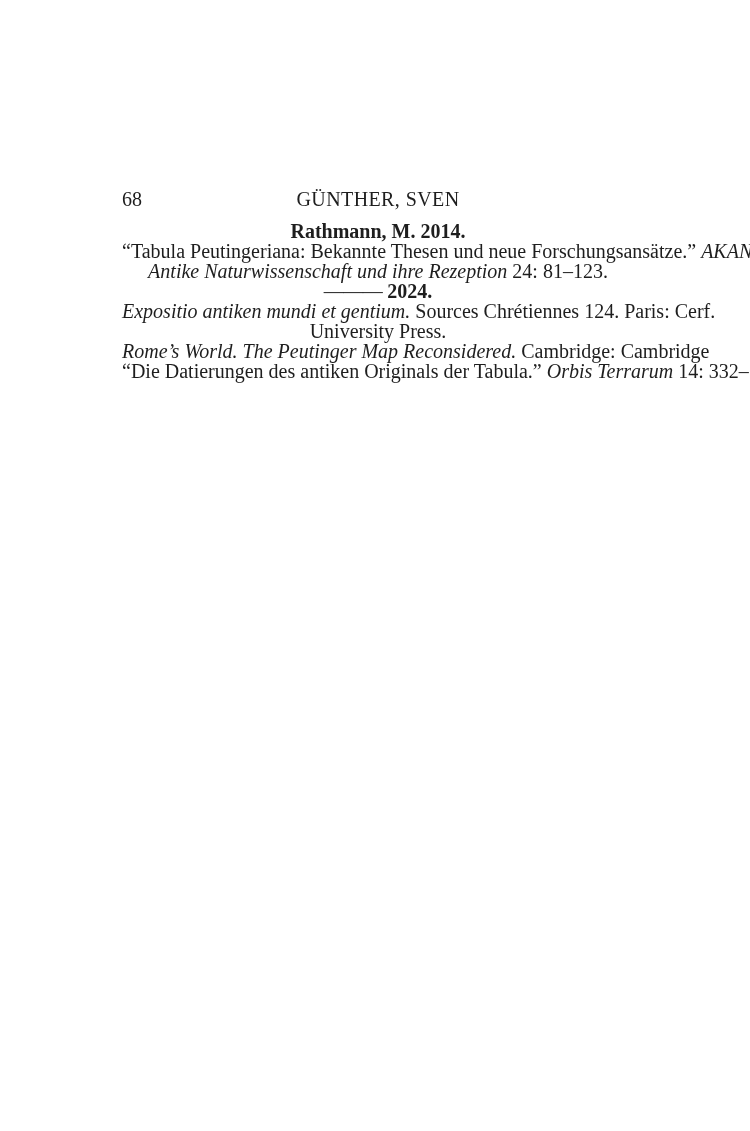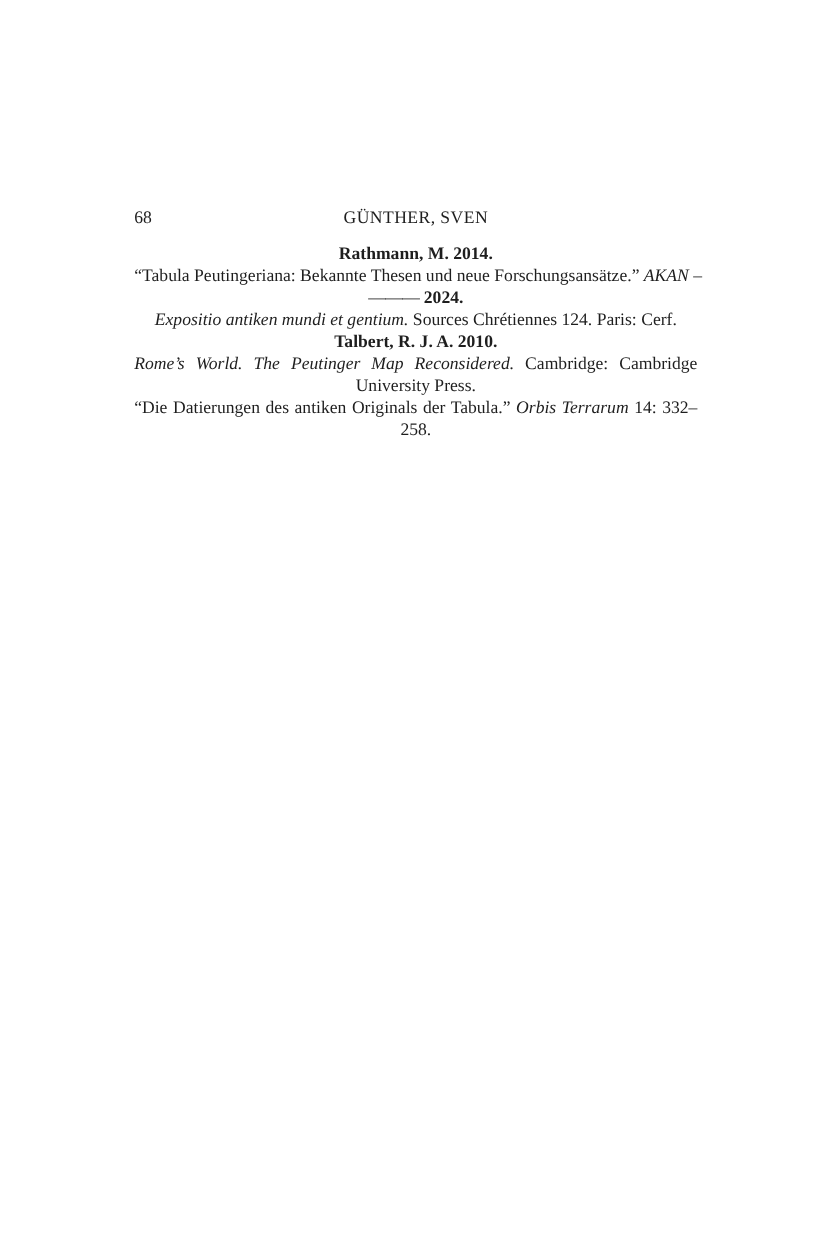--- a/index.html
+++ b/index.html
@@ -18,21 +18,21 @@
     position: relative;
     width: 750px;
     height: 1131px;
     background: #ffffff;
   }
   .textblock {
     position: absolute;
     left: 122px;
     top: 146px;
     width: 512px;
-    font-size: 16px;
+    font-size: 20px;
   }
   .runhead {
     position: relative;
     height: 20px;
     line-height: 20px;
   }
   .pagenum {
     position: absolute;
     left: 0;
     top: 0;
@@ -76,27 +76,26 @@
 
     <div class="runhead">
       <span class="pagenum">68</span>
       <div class="rhtitle">GÜNTHER, SVEN</div>
     </div>
 
     <div class="bib">
 
       <p class="line heading"><span>Rathmann, M. 2014.</span></p>
       <p class="line full"><span>“Tabula Peutingeriana: Bekannte Thesen und neue Forschungsansätze.” </span><span class="it">AKAN –</span></p>
+      <p class="line"><span class="it">Antike Naturwissenschaft und ihre Rezeption</span><span> 24: 81–123.</span></p>
 
       <p class="line heading"><span class="dash-rule">———</span> <span>2024.</span></p>
 
       <p class="line"><span class="it">Expositio antiken mundi et gentium.</span><span> Sources Chrétiennes 124. Paris: Cerf.</span></p>
 
-      <p class="line heading"><span>Talbert, R. J. A. 2010.</span></p>
+      <p class="line"><span>University Press.</span></p>
       <p class="line full"><span class="it">Rome’s World. The Peutinger Map Reconsidered.</span><span> Cambridge: Cambridge</span></p>
-      <p class="line"><span>University Press.</span></p>
 
       <p class="line full"><span>“Die Datierungen des antiken Originals der Tabula.” </span><span class="it">Orbis Terrarum</span><span> 14: 332–</span></p>
-      <p class="line"><span>258.</span></p>
 
     </div>
   </div>
 </div>
 
 </body></html>

